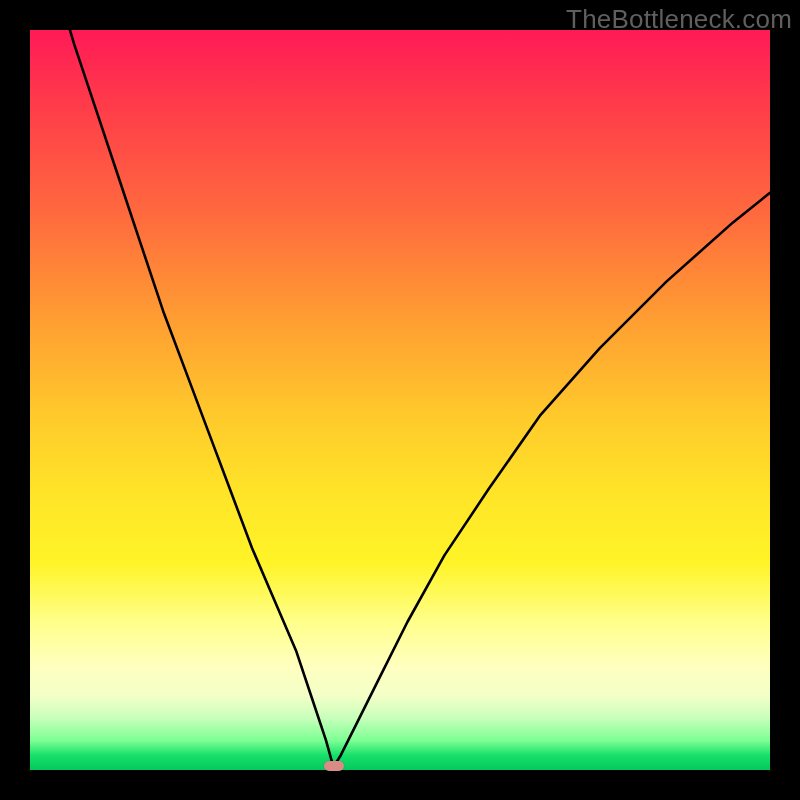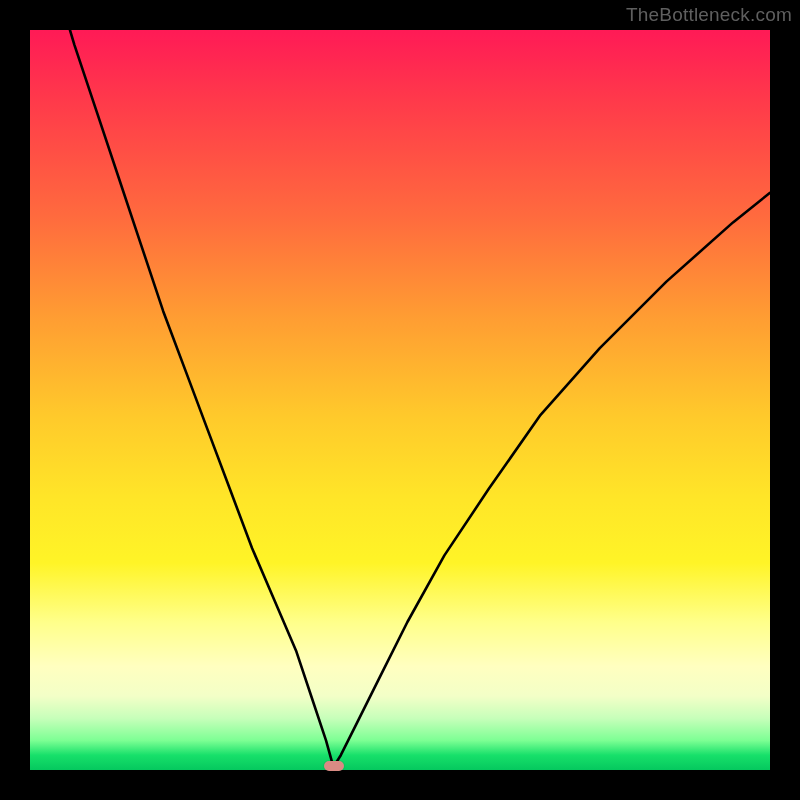--- a/index.html
+++ b/index.html
@@ -58,21 +58,21 @@
     background: #d98b84;
     border-radius: 5px;
     transform: translate(-50%, -50%);
     box-shadow: 0 0 0 1px rgba(0,0,0,0.05);
   }
   .watermark {
     position: absolute;
     top: 4px;
     right: 8px;
     color: #5f5f5f;
-    font-size: 19px;
+    font-size: 26px;
     font-weight: 500;
     letter-spacing: 0.2px;
     user-select: none;
   }
 </style>
 </head>
 <body>
 
 <div class="frame">
   <div class="plot-area">

